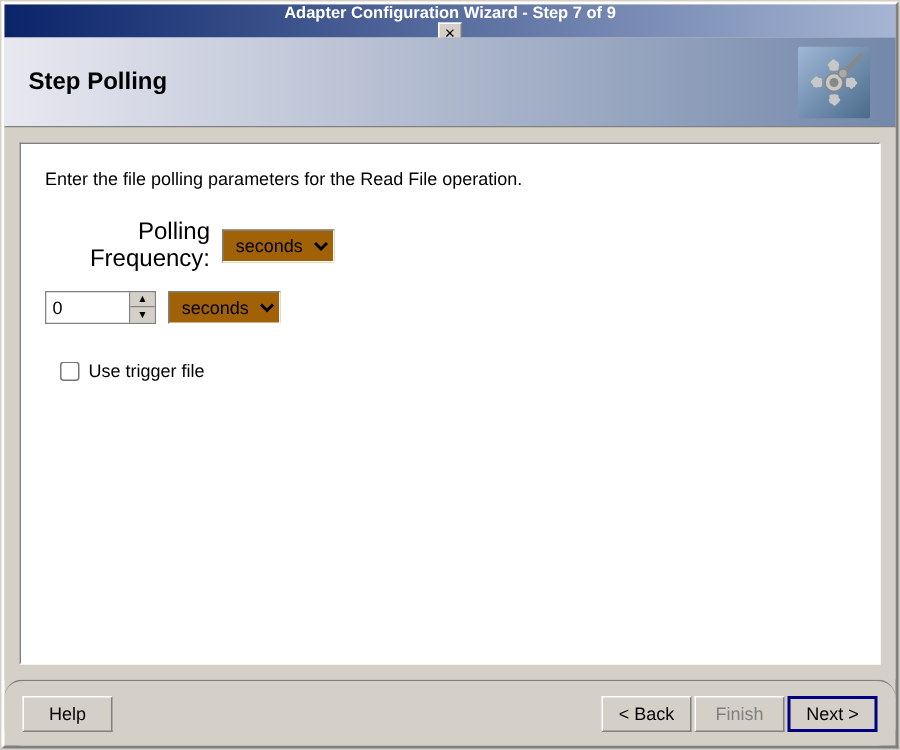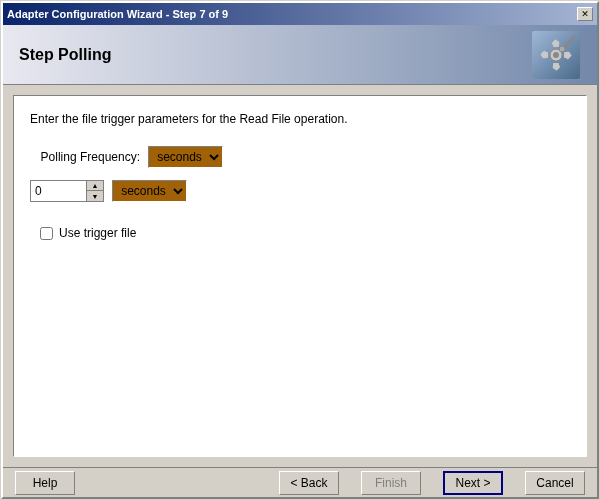--- a/index.html
+++ b/index.html
@@ -29,22 +29,23 @@
       display: flex;
       flex-direction: column;
     }
 
     .title-bar {
       background: linear-gradient(to right, #0a246a, #a6b5d3);
       height: 22px;
       display: flex;
       align-items: center;
       justify-content: space-between;
-      padding: 0 4px;
+      padding: 0 16px;
       flex-shrink: 0;
+      flex-direction: column;
     }
 
     .title-bar-text {
       color: white;
       font-size: 11px;
       font-weight: bold;
     }
 
     .title-bar-buttons {
       display: flex;
@@ -122,21 +123,21 @@
     .form-row {
       display: flex;
       align-items: center;
       margin-bottom: 12px;
       gap: 8px;
     }
 
     .form-label {
       width: 110px;
       text-align: right;
-      font-size: 12px;
+      font-size: 16px;
       color: #000;
     }
 
     .input-spinner {
       display: flex;
       align-items: stretch;
       height: 22px;
       border: 1px solid #808080;
       background: white;
     }
@@ -200,37 +201,38 @@
       height: 13px;
       cursor: pointer;
     }
 
     .checkbox-label {
       font-size: 12px;
       color: #000;
     }
 
     .footer {
-      height: 30px;
+      height: 44px;
       background: #d4d0c8;
       border-top: 1px solid #808080;
       display: flex;
       align-items: center;
       justify-content: space-between;
       padding: 0 12px;
       flex-shrink: 0;
+      border-radius: 12px;
     }
 
     .footer-left {
       display: flex;
     }
 
     .footer-right {
       display: flex;
-      gap: 22px;
+      gap: 2px;
     }
 
     .btn {
       height: 24px;
       min-width: 60px;
       background: #d4d0c8;
       border: 1px solid #ffffff;
       border-right-color: #808080;
       border-bottom-color: #808080;
       padding: 0 10px;
@@ -290,21 +292,21 @@
 
         <line x1="30" y1="18" x2="42" y2="6" stroke="#888" stroke-width="3" stroke-linecap="round"></line>
         <circle cx="30" cy="18" r="3" fill="#aaa" stroke="#888" stroke-width="1"></circle>
       </svg>
     </div>
   </div>
 
   <div class="content-area">
     <div class="inner-panel">
 
-      <p class="description-text">Enter the file trigger parameters for the Read File operation.</p>
+      <p class="description-text">Enter the file polling parameters for the Read File operation.</p>
 
       <div class="form-row">
         <label class="form-label">Polling Frequency:</label>
         <select class="unit-select">
           <option>seconds</option>
           <option>minutes</option>
           <option>hours</option>
         </select>
       </div>
 
@@ -332,17 +334,16 @@
   </div>
 
   <div class="footer">
     <div class="footer-left">
       <button class="btn">Help</button>
     </div>
     <div class="footer-right">
       <button class="btn">&lt; Back</button>
       <button class="btn btn-disabled">Finish</button>
       <button class="btn btn-next">Next &gt;</button>
-      <button class="btn">Cancel</button>
     </div>
   </div>
 
 </div>
 
 </body></html>

